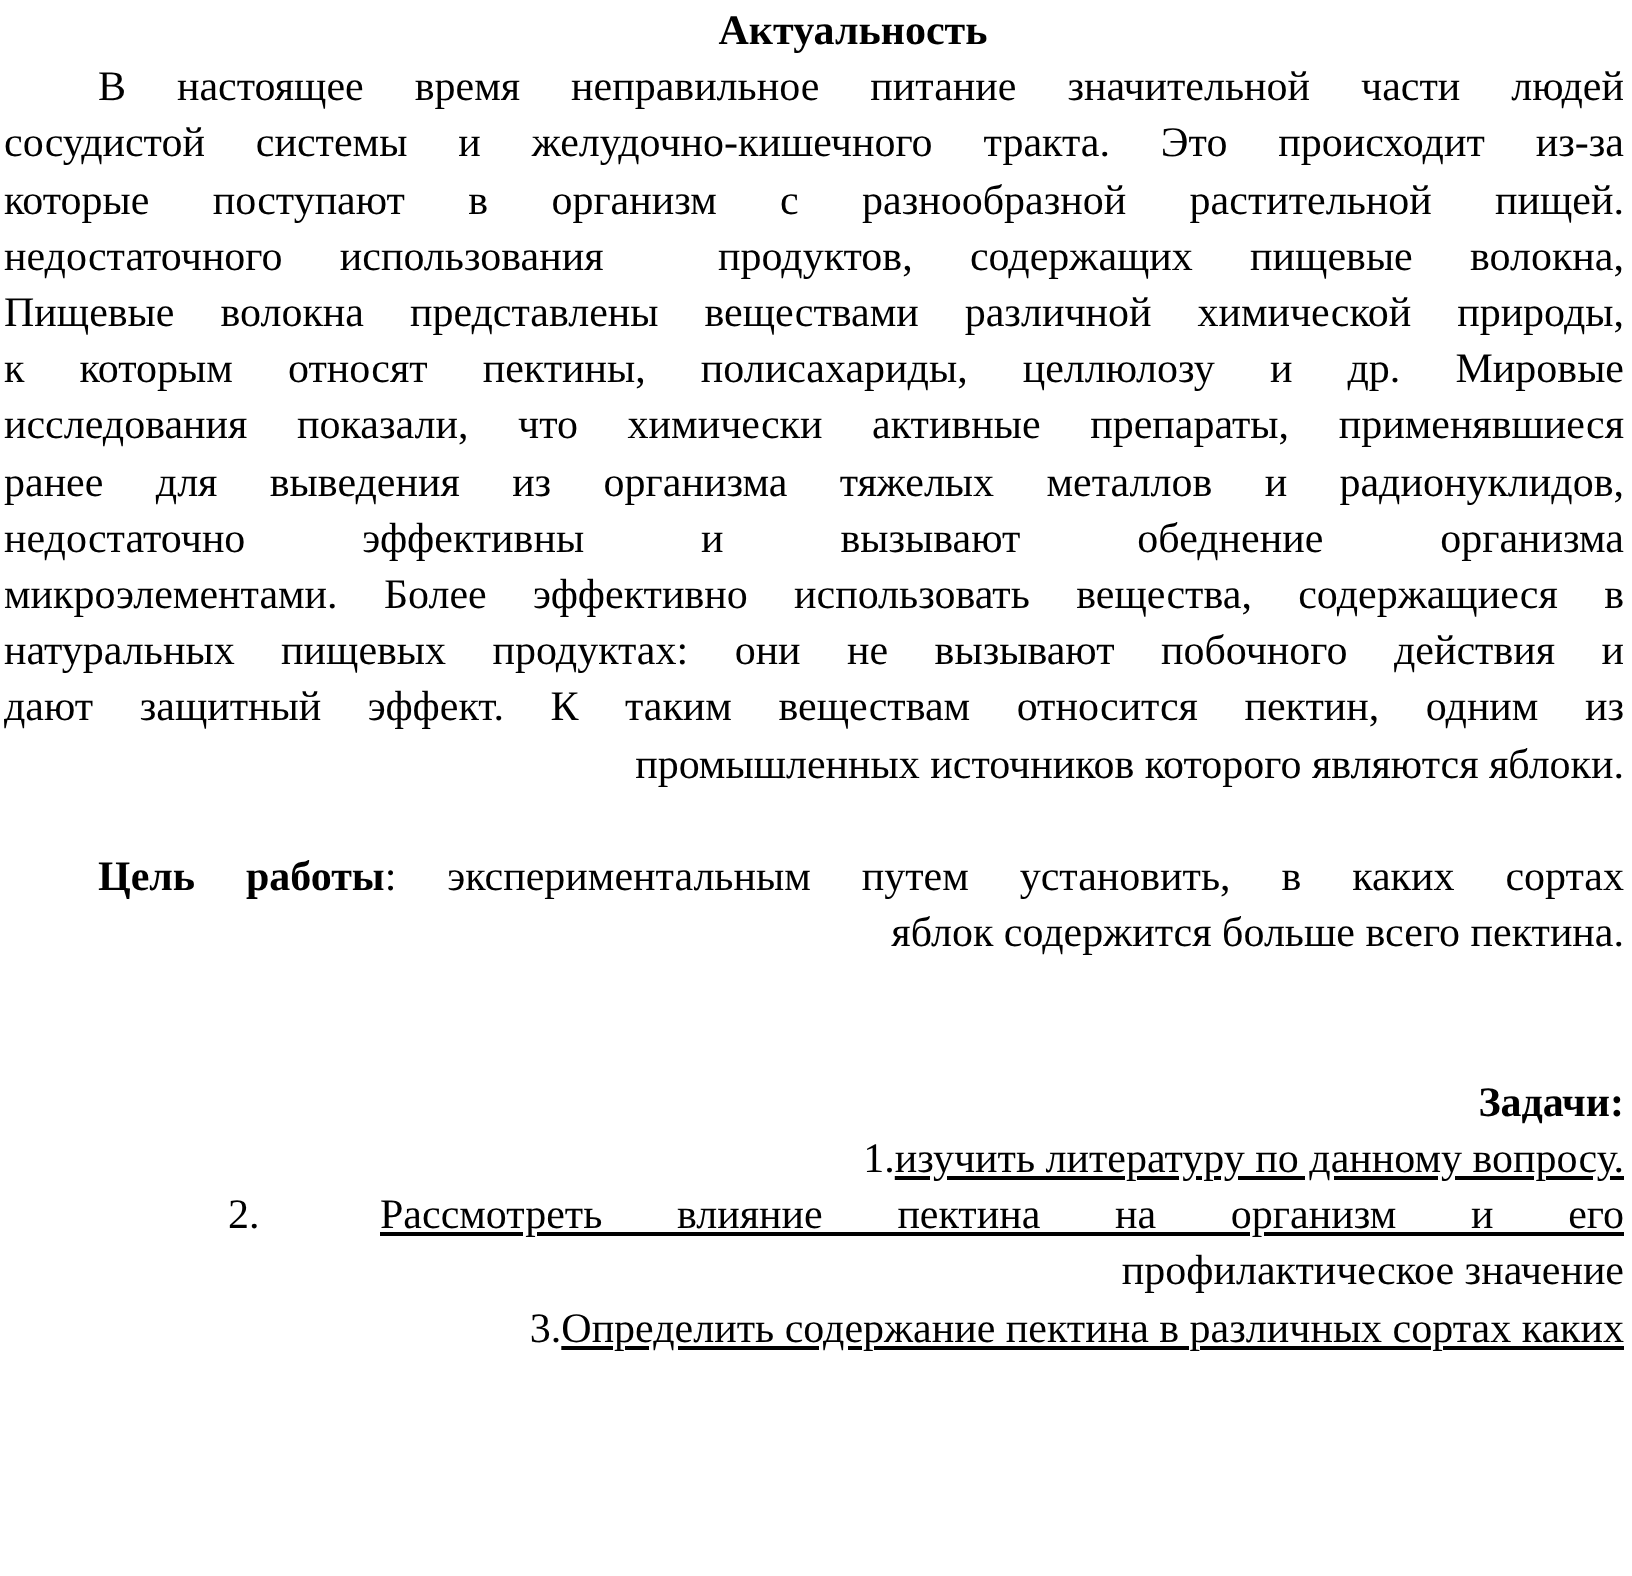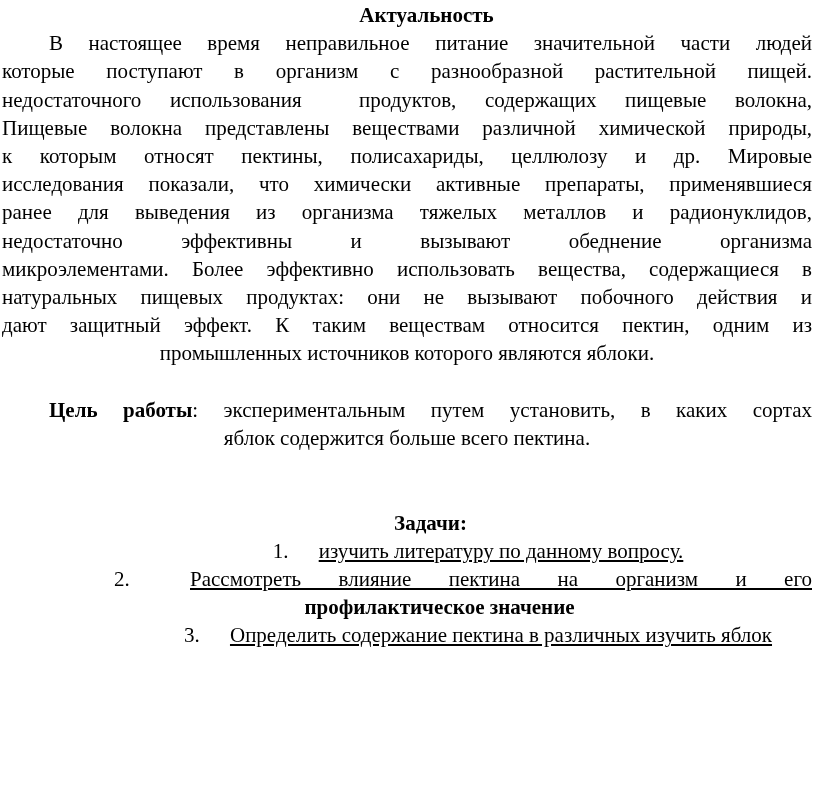--- a/index.html
+++ b/index.html
@@ -27,41 +27,42 @@
     text-indent: 39px; 
     font-weight: bold;
   }
   
   .jline {
     text-align: justify;
     text-align-last: justify;
   }
   
   .lline {
-    text-align: center;
+    text-align: right;
   }
   .ind { padding-left: 47px; }      
   .li-first { padding-left: 112px; text-decoration: underline; }
-  .li-hang { padding-left: 65px; font-weight: bold; }  
+  .li-hang { padding-left: 65px; }  
   .num {
     display: inline-block;
     width: 76px;  
   }
   .spacer { height: 28.2px; }
   b { font-weight: bold; margin-top: 20px; }
 </style>
 </head>
 <body>
 
 <div class="page">
 
   <div class="title">Актуальность</div>
 
   <div>
     <div class="jline ind">В настоящее время неправильное питание значительной части людей</div>
+    <div class="jline">сосудистой системы и желудочно-кишечного тракта. Это происходит из-за</div>
     <div class="jline">которые поступают в организм с разнообразной растительной пищей.</div>
     <div class="jline">недостаточного использования&nbsp; продуктов, содержащих пищевые волокна,</div>
     <div class="jline">Пищевые волокна представлены веществами различной химической природы,</div>
     <div class="jline">к которым относят пектины, полисахариды, целлюлозу и др. Мировые</div>
     <div class="jline">исследования показали, что химически активные препараты, применявшиеся</div>
     <div class="jline">ранее для выведения из организма тяжелых металлов и радионуклидов,</div>
     <div class="jline">недостаточно эффективны и вызывают обеднение организма</div>
     <div class="jline">микроэлементами. Более эффективно использовать вещества, содержащиеся в</div>
     <div class="jline">натуральных пищевых продуктах: они не вызывают побочного действия и</div>
     <div class="jline">дают защитный эффект. К таким веществам относится пектин, одним из</div>
@@ -81,16 +82,16 @@
   <div class="spacer"></div>
 
   <div class="lline ind"><b>Задачи:</b></div>
 
   <div>
     <div class="lline li-first"><span class="num">1.</span><span>изучить литературу по данному вопросу.</span></div>
 
     <div class="jline li-first"><span class="num">2.</span><span>Рассмотреть влияние пектина на организм и его</span></div>
     <div class="lline li-hang">профилактическое значение</div>
 
-    <div class="lline li-first"><span class="num">3.</span><span>Определить содержание пектина в различных изучить яблок</span></div>
+    <div class="lline li-first"><span class="num">3.</span><span>Определить содержание пектина в различных сортах каких</span></div>
   </div>
 
 </div>
 
 </body></html>

